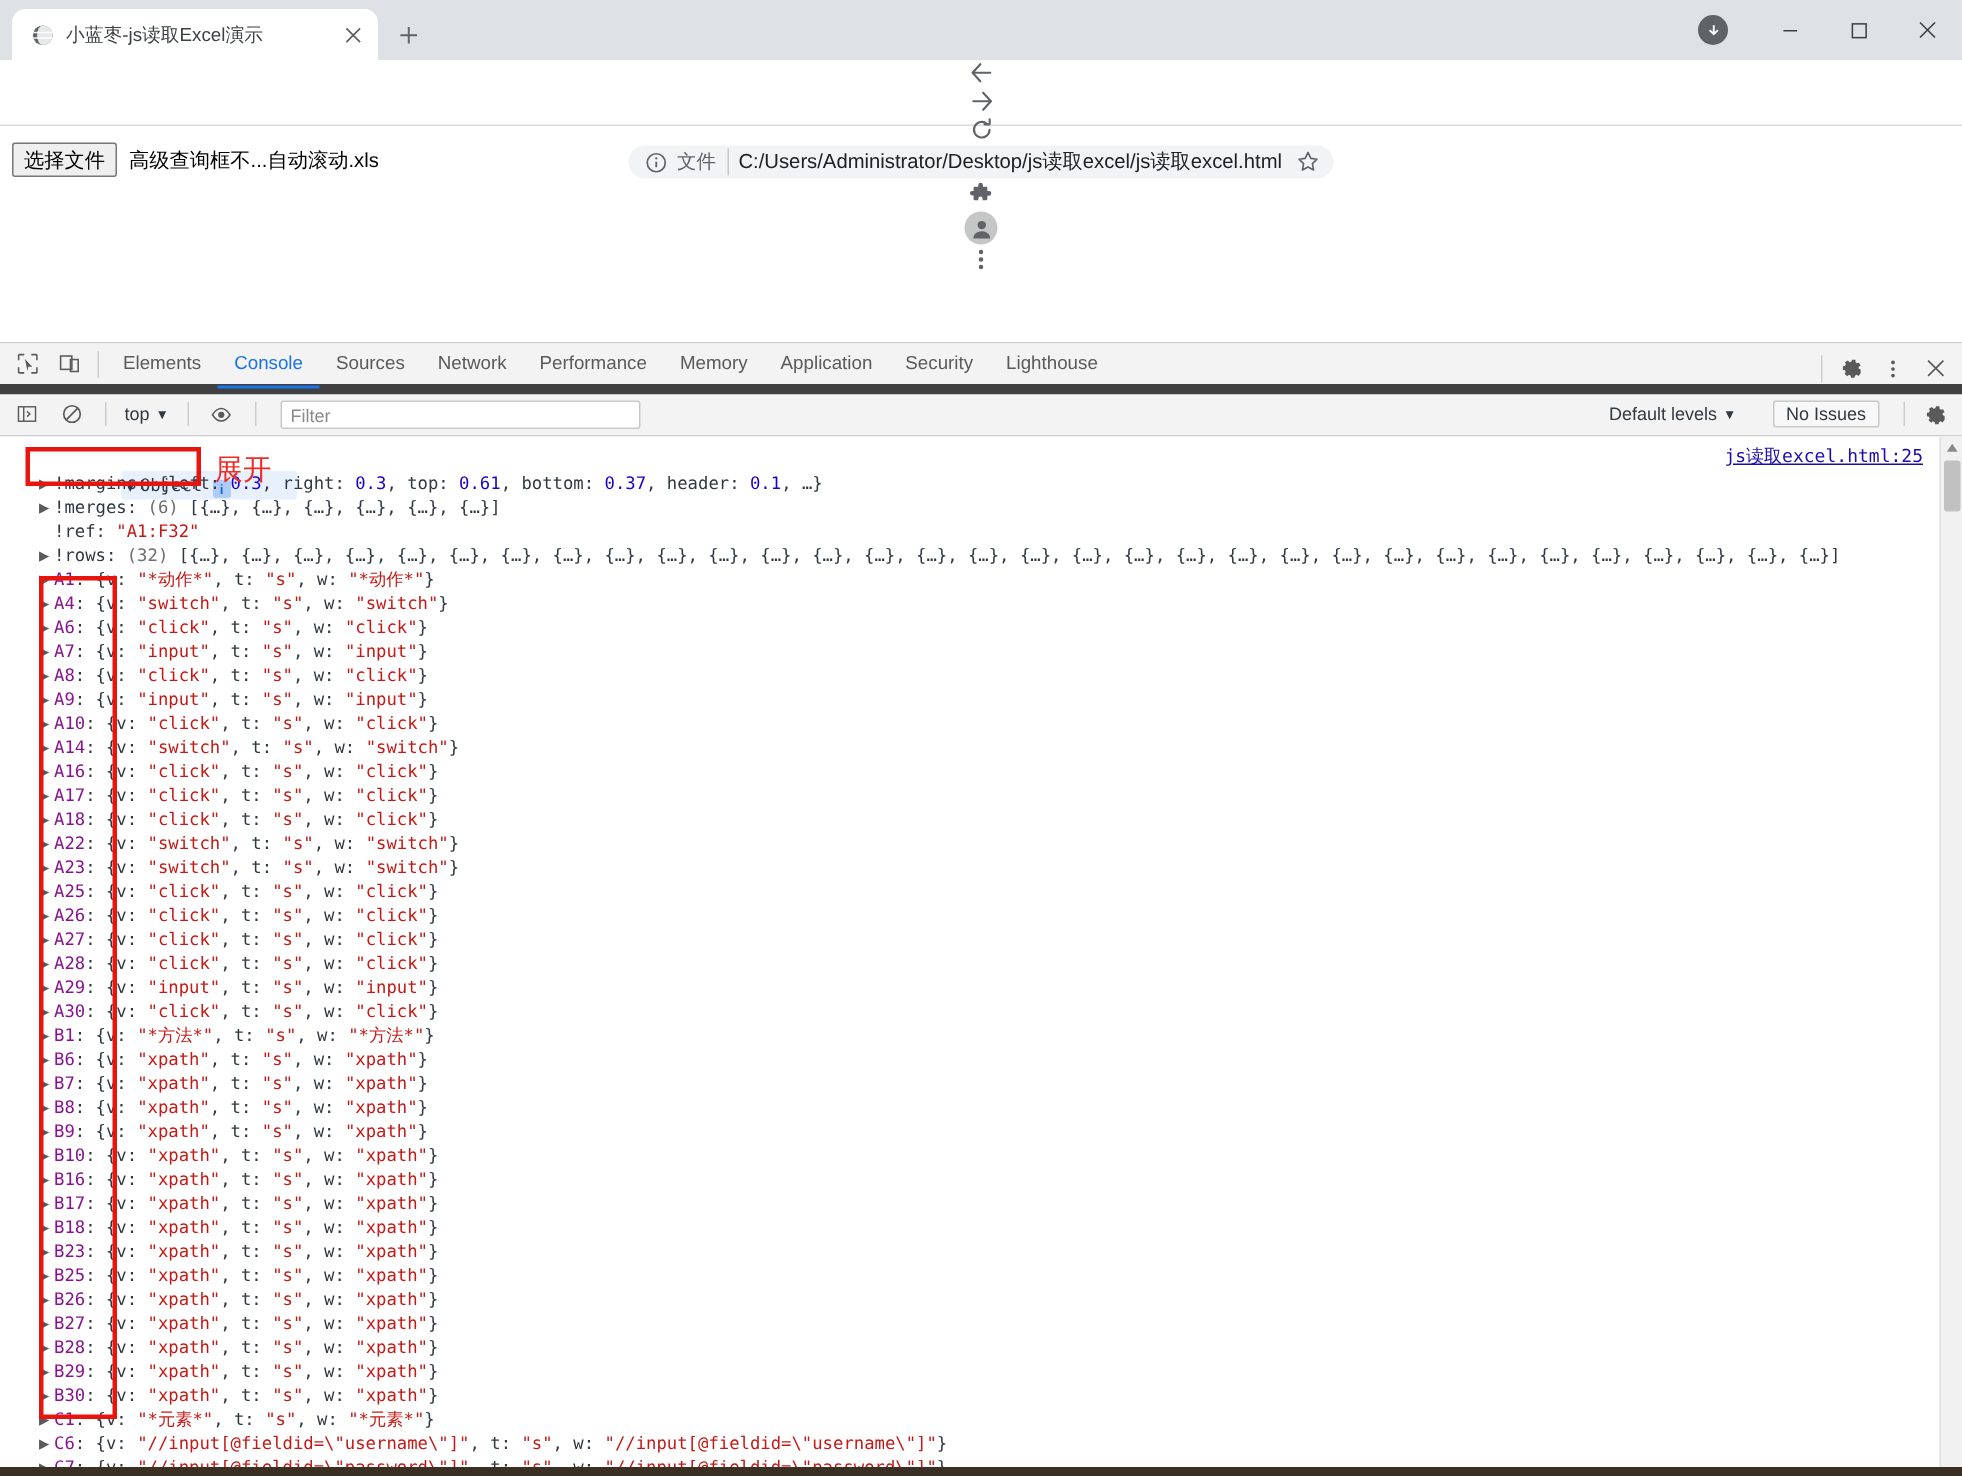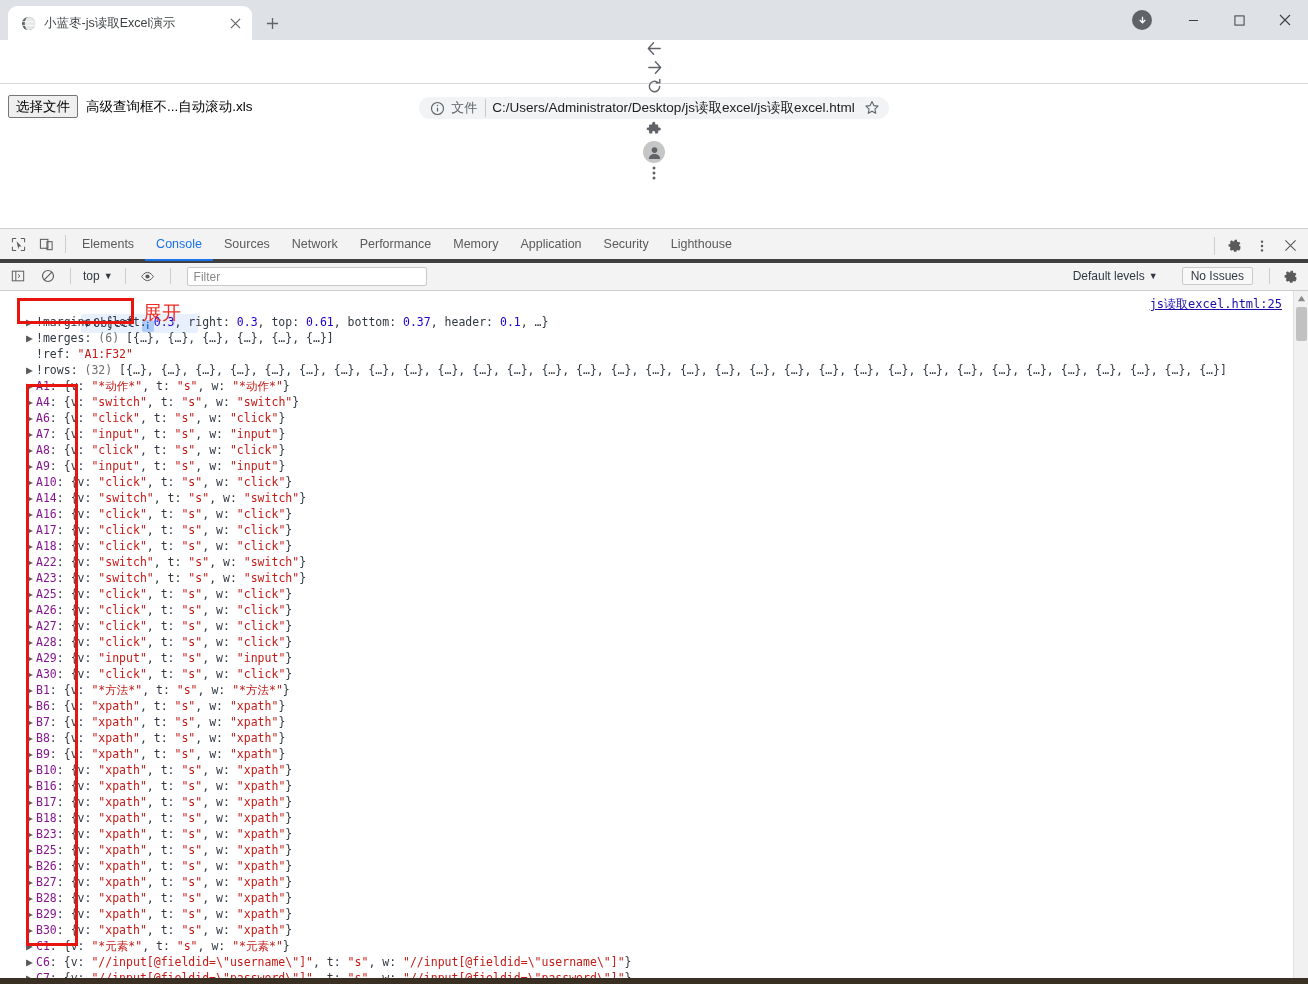--- a/index.html
+++ b/index.html
@@ -68,21 +68,21 @@
     border: 1px solid #767676; background: #efefef; border-radius: 2px;
     padding: 2px 7px; font-size: 13.5px; color: #000; line-height: 17px;
   }
   .file-name { font-size: 13.5px; color: #000; }
 
   
   .devtools { position: absolute; left:0; top: 228px; width: 1308px; height: 756px; background:#fff;
               border-top: 1px solid #cdcdcd; display:flex; flex-direction:column; }
 
   .dt-tabbar {
-    height: 34px; border-bottom: 4px solid #404040; display: flex; align-items: center;
+    height: 34px; border-bottom: 7px solid #404040; display: flex; align-items: center;
     background: #f3f3f3; padding: 0 4px; position: relative;
   }
   .dt-ic { width: 28px; height: 26px; display:flex;align-items:center;justify-content:center;color:#5a5a5a; }
   .dt-sep { width: 1px; height: 18px; background: #cdcdcd; margin: 0 5px; }
   .dt-tab {
     padding: 0 11px; height: 33px; line-height: 33px; font-size: 12.5px; color: #5a5a5a;
     white-space: nowrap;
   }
   .dt-tab.active { color: #1a73e8; border-bottom: 2px solid #1a73e8; }
   .dt-tabright { position: absolute; right: 4px; top: 0; height: 33px; display:flex; align-items:center; }

